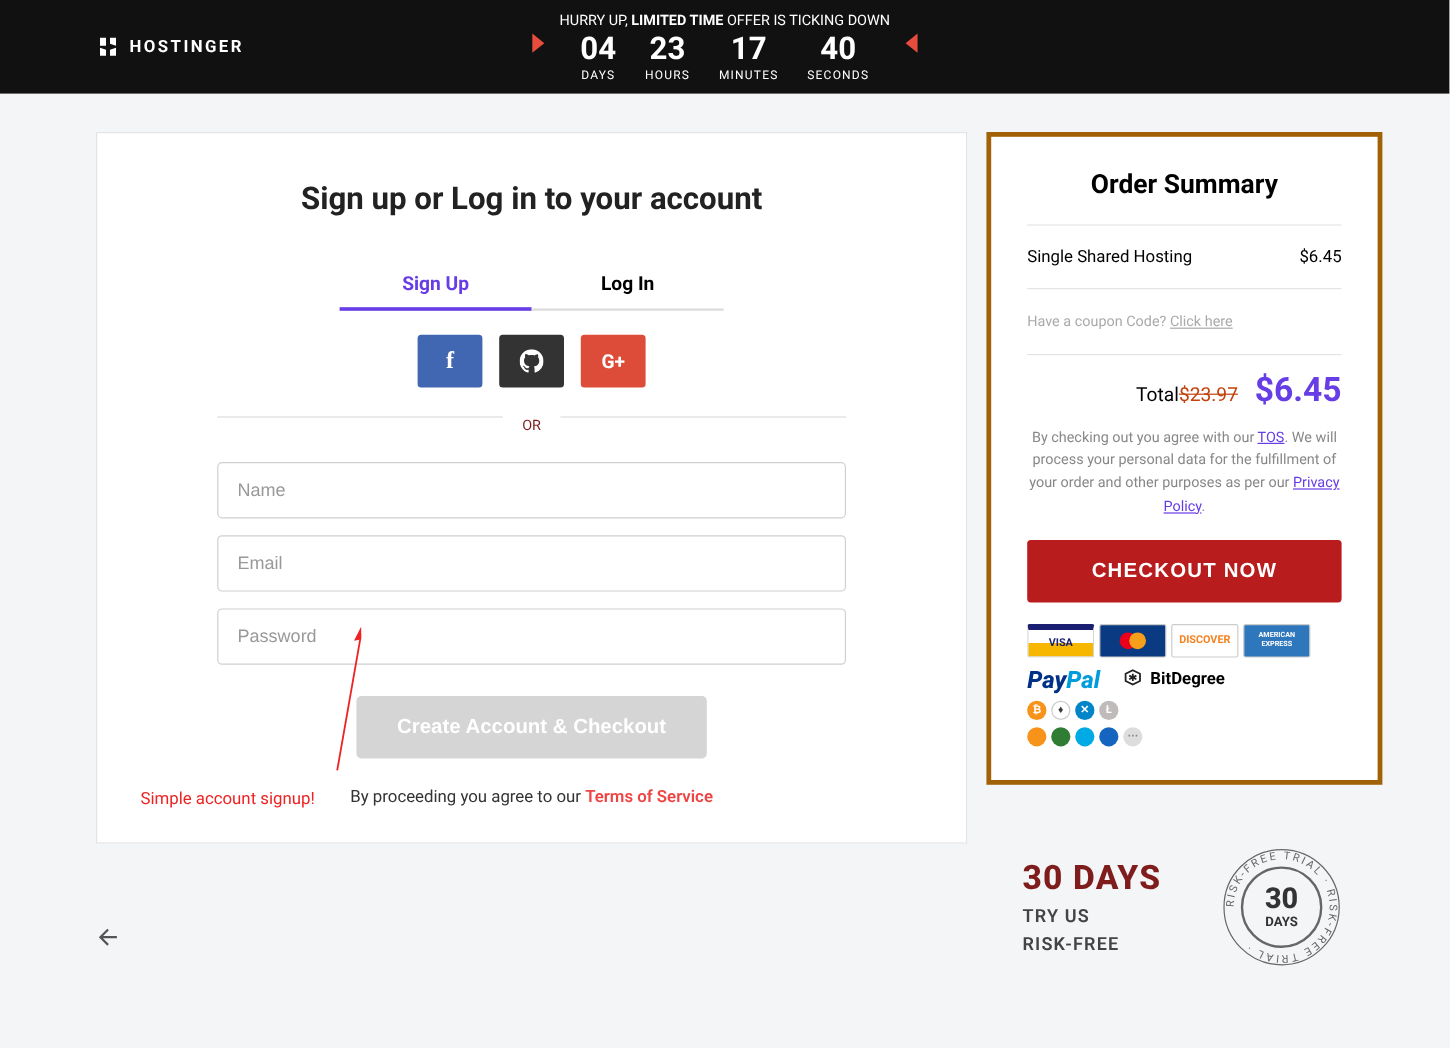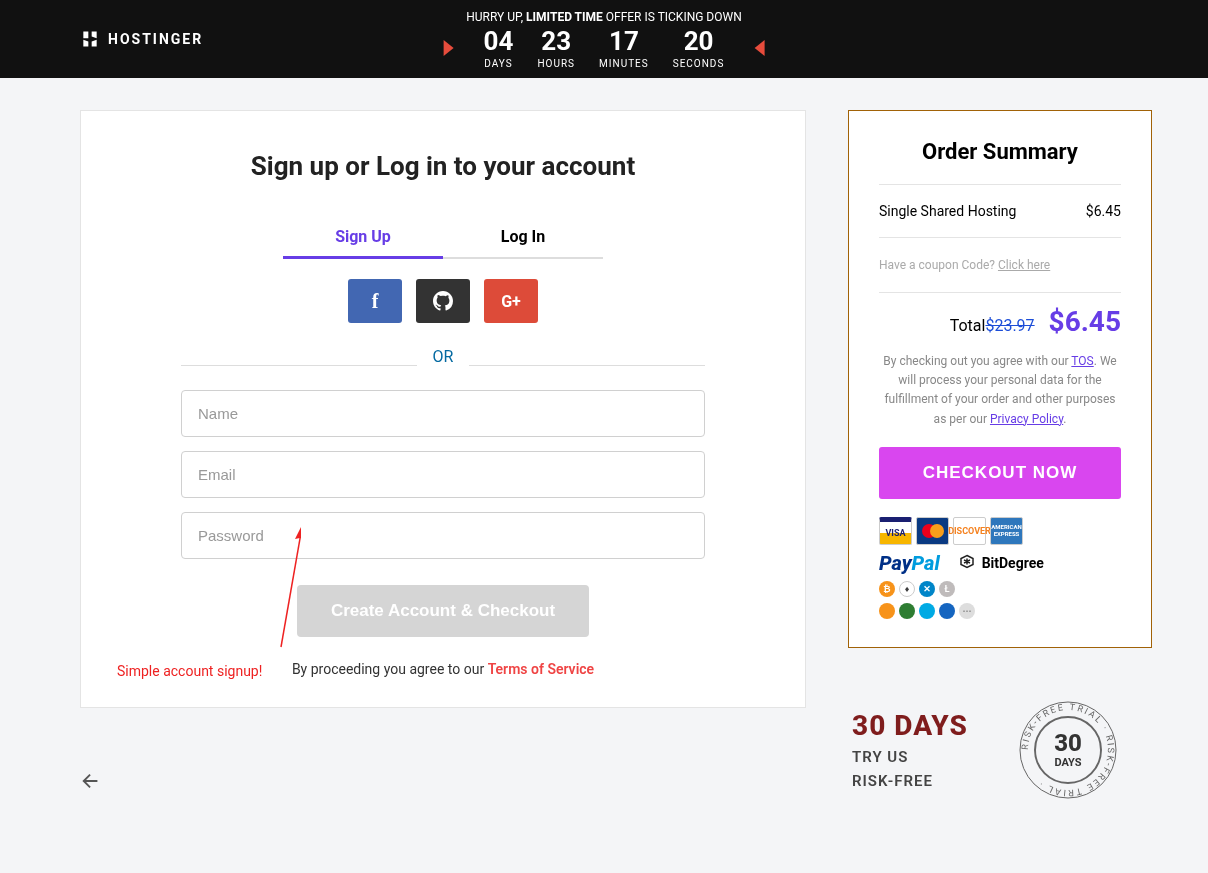--- a/index.html
+++ b/index.html
@@ -5,21 +5,21 @@
 * { margin: 0; padding: 0; box-sizing: border-box; }
 body { font-family: -apple-system, BlinkMacSystemFont, "Segoe UI", Roboto, Arial, sans-serif; background: #f4f5f7; width: 1208px; }
 
 
 .header { background: #111; color: #fff; display: flex; align-items: center; padding: 8px 0; height: 78px; position: relative; }
 .logo { display: flex; align-items: center; gap: 8px; margin-left: 80px; font-weight: 700; letter-spacing: 2px; font-size: 14px; }
 .logo-icon { width: 20px; height: 20px; }
 .promo { position: absolute; left: 50%; transform: translateX(-50%); text-align: center; }
 .promo-text { font-size: 12px; margin-bottom: 4px; }
 .promo-text b { font-weight: 700; }
-.countdown { display: flex; gap: 24px; justify-content: center; align-items: center; }
+.countdown { display: flex; gap: 24px; justify-content: center; align-items: flex-start; }
 .cd-item { text-align: center; }
 .cd-num { font-size: 26px; font-weight: 700; line-height: 1; }
 .cd-label { font-size: 10px; letter-spacing: 1px; margin-top: 4px; }
 .tri-left, .tri-right { width: 0; height: 0; border-top: 8px solid transparent; border-bottom: 8px solid transparent; }
 .tri-left { border-left: 10px solid #e74c3c; margin-right: 6px; }
 .tri-right { border-right: 10px solid #e74c3c; margin-left: 6px; }
 
 
 .container { display: flex; gap: 16px; padding: 32px 56px 40px 80px; align-items: flex-start; }
 .left-panel { flex: 1; background: #fff; border: 1px solid #e4e4e4; padding: 40px 100px 30px 100px; position: relative; }
@@ -28,48 +28,48 @@
 
 .title { text-align: center; font-size: 26px; font-weight: 700; color: #222; margin-bottom: 36px; }
 .tabs { display: flex; justify-content: center; margin-bottom: 20px; }
 .tab { width: 160px; text-align: center; padding: 10px 0; font-weight: 700; font-size: 16px; border-bottom: 2px solid #ddd; cursor: pointer; }
 .tab.active { color: #673de6; border-bottom: 3px solid #673de6; }
 .social-row { display: flex; gap: 14px; justify-content: center; margin-bottom: 24px; }
 .social-btn { width: 54px; height: 44px; border-radius: 3px; display: flex; align-items: center; justify-content: center; color: #fff; cursor: pointer; }
 .fb { background: #4267B2; font-weight: 700; font-size: 20px; font-family: Georgia, serif; }
 .gh { background: #333; }
 .gp { background: #dd4b39; font-weight: 700; font-size: 16px; }
-.divider { display: flex; align-items: flex-end; gap: 16px; margin: 0 0 24px 0; color: #0369a1; font-size: 16px; }
+.divider { display: flex; align-items: flex-start; gap: 16px; margin: 0 0 24px 0; color: #7f1d1d; font-size: 12px; }
 .divider::before, .divider::after { content: ""; flex: 1; height: 1px; background: #ddd; }
 .field { width: 100%; border: 1px solid #d0d0d0; border-radius: 4px; padding: 14px 16px; font-size: 15px; margin-bottom: 14px; color: #666; outline: none; }
 .field::placeholder { color: #999; }
 .create-btn { display: block; margin: 12px auto 0 auto; background: #d5d5d5; color: #fff; font-weight: 700; font-size: 17px; border: none; border-radius: 4px; padding: 16px 34px; cursor: pointer; }
 .tos-line { text-align: center; margin-top: 24px; font-size: 14px; color: #333; }
 .tos-link { color: #ef4444; text-decoration: none; font-weight: 600; }
 .annotation { position: absolute; bottom: 28px; left: 36px; color: #e22; font-size: 14px; }
 .arrow-svg { position: absolute; bottom: 50px; left: 120px; }
 
 
-.summary { background: #fff; border: 1px solid #a16207; padding: 28px 30px; margin-left: 26px; }
+.summary { background: #fff; border: 4px solid #a16207; padding: 28px 30px; }
 .summary h2 { text-align: center; font-size: 22px; font-weight: 700; margin-bottom: 20px; }
 .hr { border: none; border-top: 1px solid #e4e4e4; margin: 12px 0; }
 .line-item { display: flex; justify-content: space-between; font-size: 14px; padding: 6px 0; }
 .coupon { font-size: 12px; color: #aaa; padding: 8px 0; }
 .coupon a { color: #aaa; }
 .total-row { display: flex; justify-content: flex-end; align-items: baseline; margin-top: 8px; }
 .total-label { font-size: 16px; }
 .prices { display: flex; gap: 14px; align-items: baseline; }
-.old-price { color: #1d4ed8; text-decoration: line-through; font-size: 16px; }
+.old-price { color: #c2410c; text-decoration: line-through; font-size: 16px; }
 .new-price { color: #673de6; font-size: 28px; font-weight: 700; }
 .legal { font-size: 12px; color: #888; text-align: center; margin-top: 14px; line-height: 1.6; }
 .legal a { color: #673de6; }
-.checkout-btn { width: 100%; background: #d946ef; color: #fff; font-weight: 700; font-size: 17px; letter-spacing: 1px; border: none; border-radius: 3px; padding: 16px 0; margin-top: 18px; cursor: pointer; }
+.checkout-btn { width: 100%; background: #b91c1c; color: #fff; font-weight: 700; font-size: 17px; letter-spacing: 1px; border: none; border-radius: 3px; padding: 16px 0; margin-top: 18px; cursor: pointer; }
 .pay-icons { margin-top: 18px; }
 .pay-row { display: flex; gap: 4px; flex-wrap: wrap; margin-bottom: 6px; }
-.cc { width: 33px; height: 28px; border: 1px solid #ccc; display: flex; align-items: center; justify-content: center; font-size: 9px; font-weight: 700; border-radius: 2px; }
+.cc { width: 56px; height: 28px; border: 1px solid #ccc; display: flex; align-items: center; justify-content: center; font-size: 9px; font-weight: 700; border-radius: 2px; }
 .cc.visa { background: linear-gradient(#fff 50%, #f7b600 50%); color: #1a1f71; border-top: 5px solid #1a1f71; }
 .cc.mc { background: #0a3a82; }
 .cc.disc { color: #f58220; }
 .cc.amex { background: #2e77bc; color: #fff; }
 .paypal { font-size: 20px; font-weight: 800; font-style: italic; }
 .paypal .p1 { color: #003087; }
 .paypal .p2 { color: #009cde; }
 .bitdegree { display: flex; align-items: center; gap: 6px; font-weight: 700; font-size: 14px; margin-left: 14px; }
 .crypto-row { display: flex; gap: 4px; margin-top: 6px; }
 .coin { width: 16px; height: 16px; border-radius: 50%; font-size: 9px; color: #fff; display: flex; align-items: center; justify-content: center; font-weight: 700; }
@@ -104,21 +104,21 @@
       </div>
       <div class="cd-item">
         <div class="cd-num">23</div>
         <div class="cd-label">HOURS</div>
       </div>
       <div class="cd-item">
         <div class="cd-num">17</div>
         <div class="cd-label">MINUTES</div>
       </div>
       <div class="cd-item">
-        <div class="cd-num">20</div>
+        <div class="cd-num">40</div>
         <div class="cd-label">SECONDS</div>
       </div>
       <div class="tri-right"></div>
     </div>
   </div>
 </div>
 
 <div class="container">
 
   <div class="left-panel">

